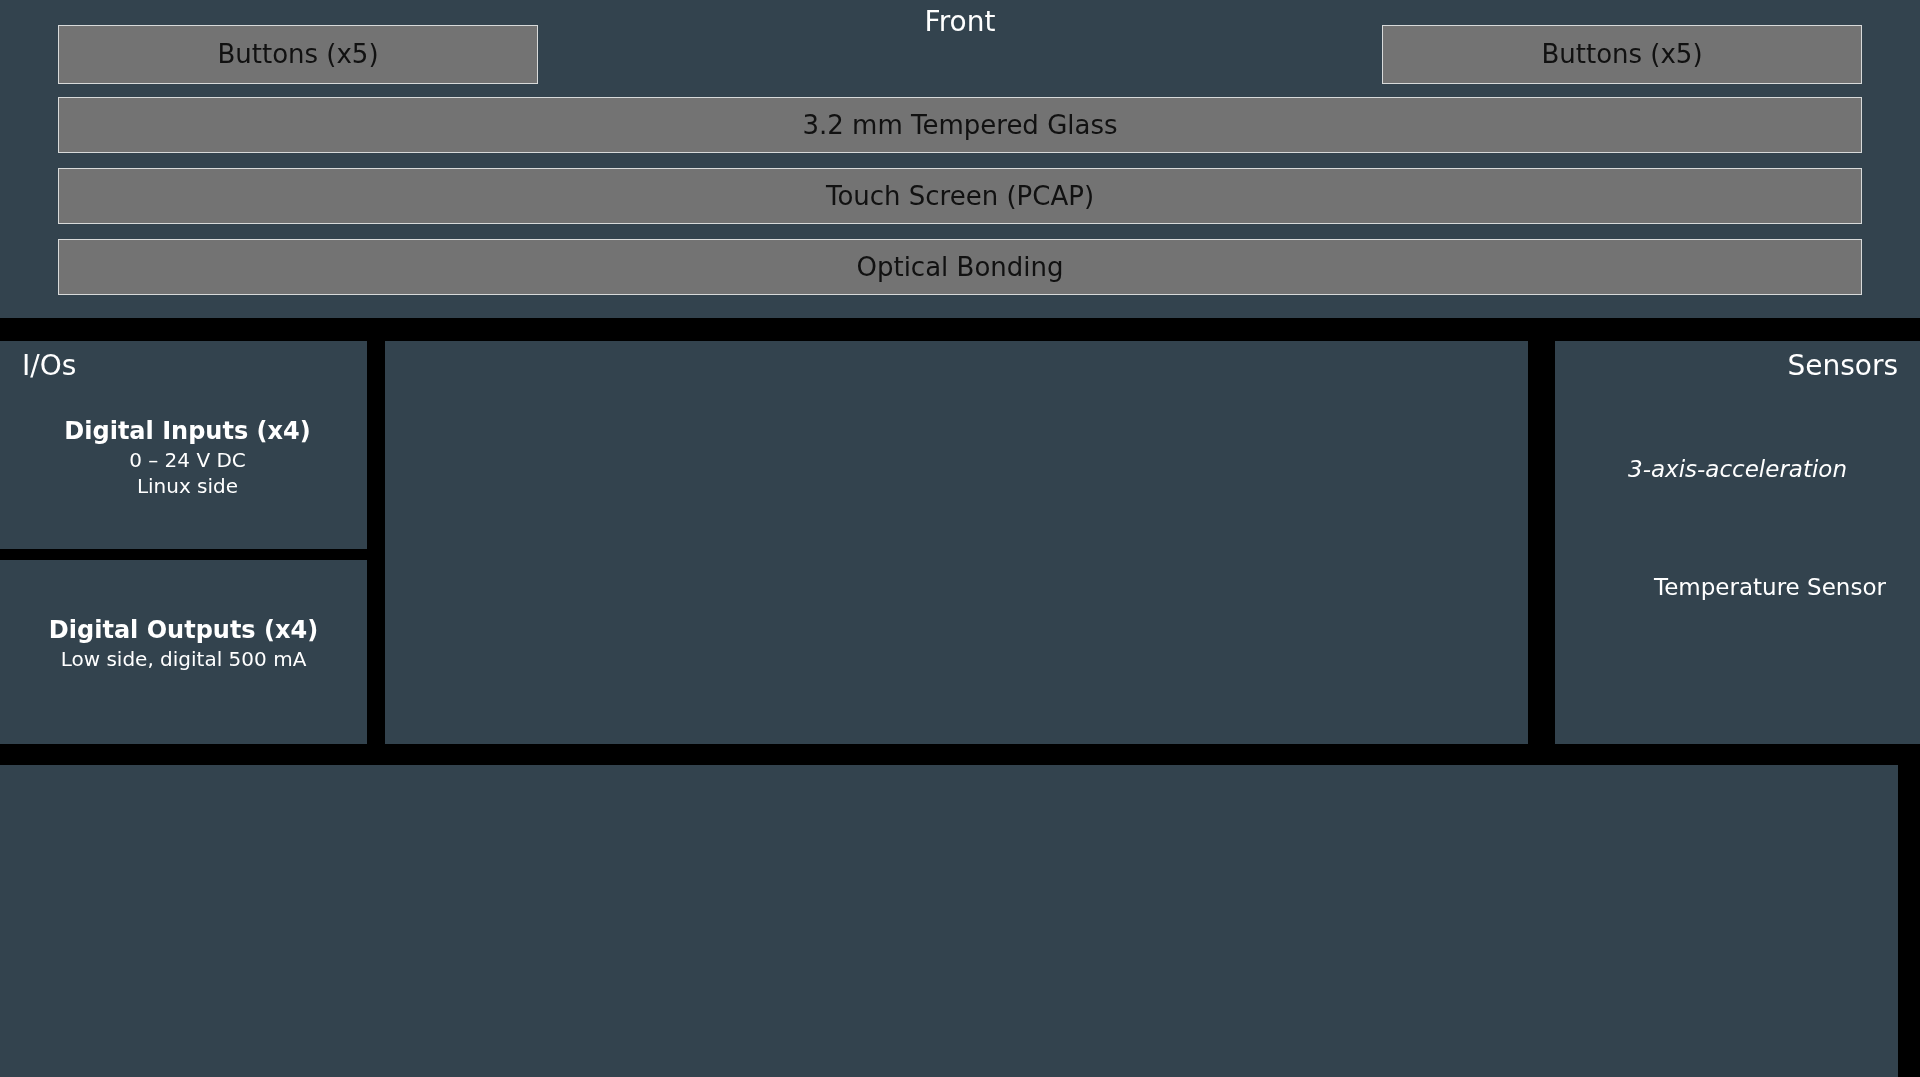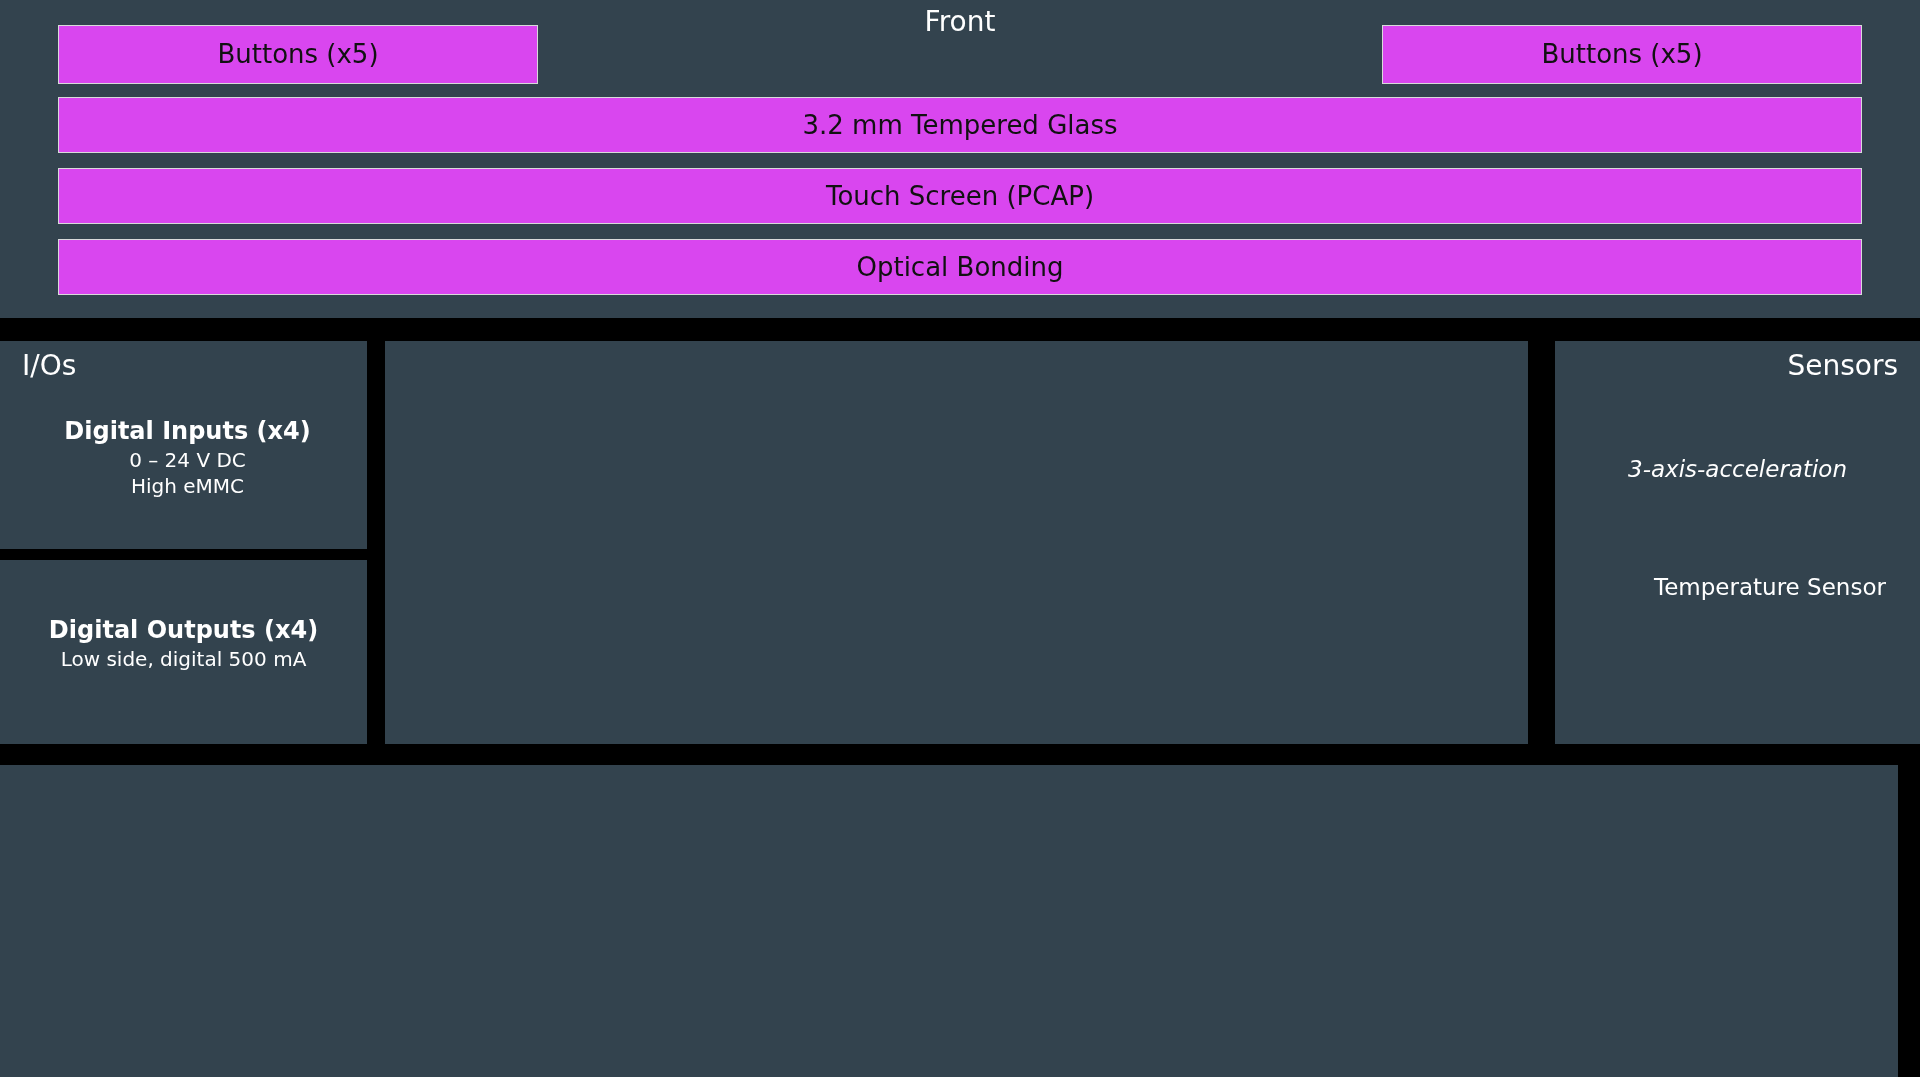--- a/index.html
+++ b/index.html
@@ -18,21 +18,21 @@
     position:absolute;
     color:#ffffff;
     font-size:28px;
     font-weight:400;
     line-height:1;
     white-space:nowrap;
   }
 
   .wbox {
     position:absolute;
-    background:#d946ef;
+    background:#737373;
     border:1px solid #d8dada;
     color:#111111;
     display:flex;
     flex-direction:column;
     align-items:center;
     justify-content:center;
     text-align:center;
     line-height:1.18;
   }
   .wbox .l1 { font-size:26px; font-weight:400; }
@@ -110,21 +110,21 @@
   </div>
 
   <div class="panel" id="panel-io-in"></div>
   <div class="panel" id="panel-io-out"></div>
 
   <div class="panel-title" id="io-title">I/Os</div>
 
   <div class="dtext" id="io-in-text">
     <span class="t1">Digital Inputs (x4)</span>
     <span class="t2">0 – 24 V DC</span>
-    <span class="t2">High eMMC</span>
+    <span class="t2">Linux side</span>
   </div>
 
   <div class="dtext" id="io-out-text">
     <span class="t1">Digital Outputs (x4)</span>
     <span class="t2">Low side, digital 500 mA</span>
   </div>
 
   <div class="panel" id="panel-core">
     <div class="wbox" id="cpu">
       <span class="l1">NanoSOM ARM Cortex A7</span>

